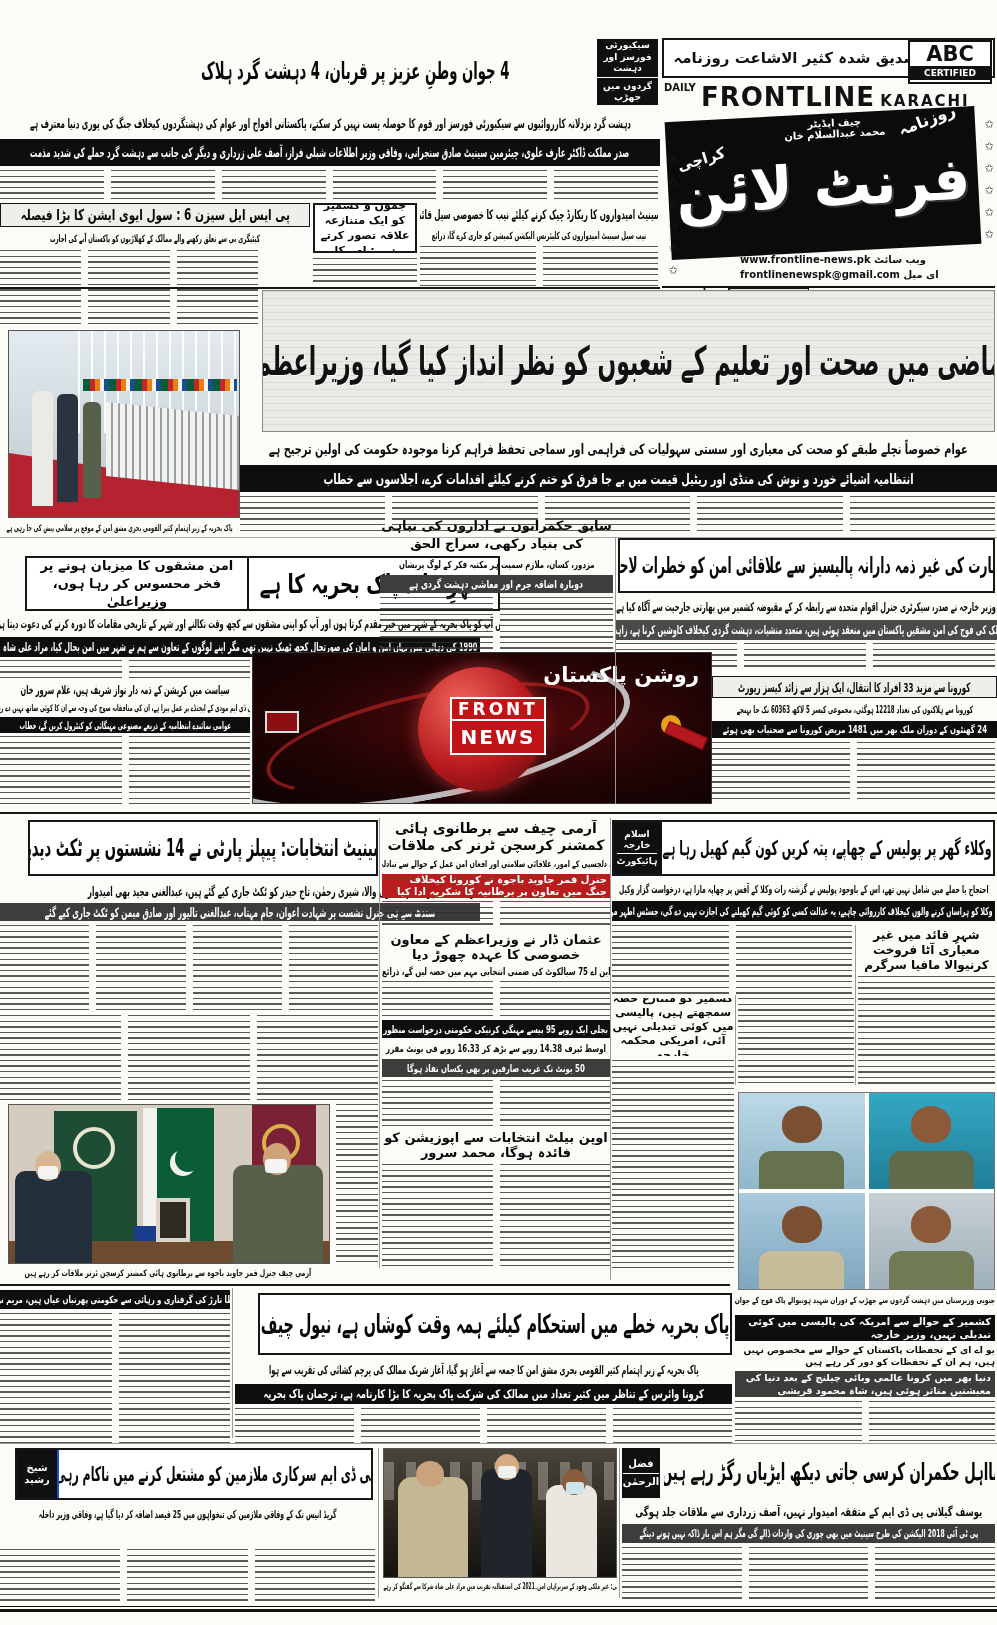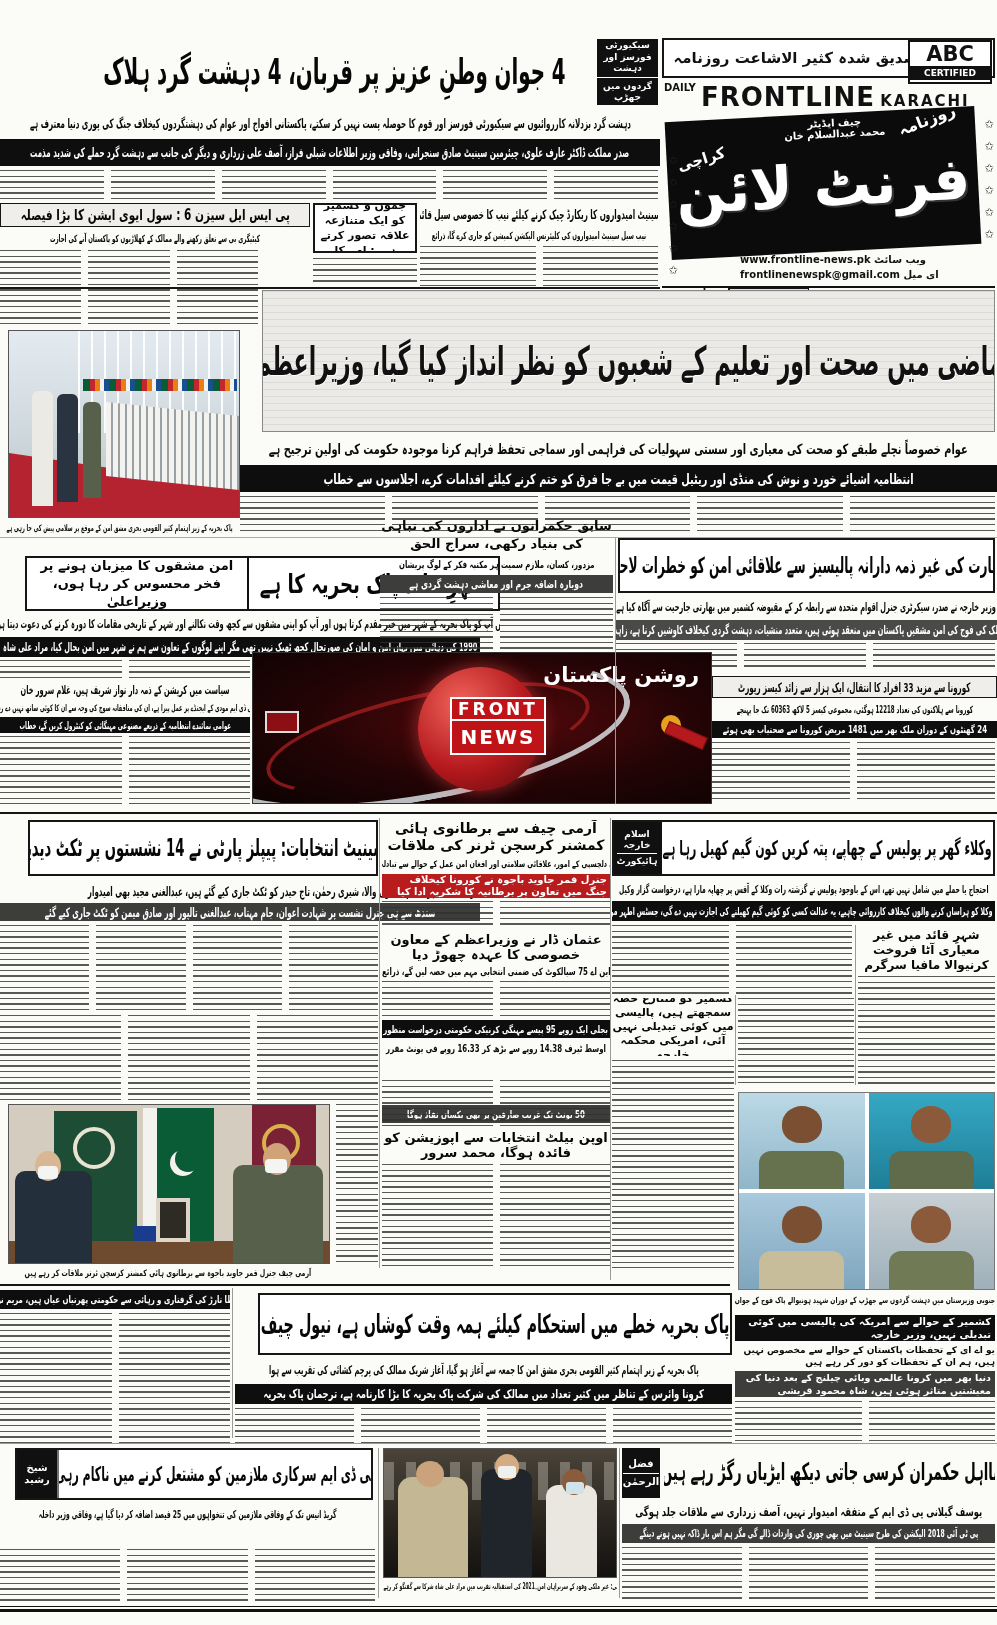--- a/index.html
+++ b/index.html
@@ -23,21 +23,21 @@
   .kick{background:#101010;color:#fff;font-weight:bold;text-align:center;display:flex;flex-direction:column;align-items:center;justify-content:center;line-height:1.25;}
   .photo{overflow:hidden;border:1px solid #555;}
   .cap{font-weight:bold;display:flex;align-items:center;justify-content:center;overflow:hidden;}
   .graybox{background:#e4e2de;border:1.5px solid #161616;}
 </style>
 </head>
 <body>
 
 <div id="page">
 
-  <div class="abs cal clip" style="left:75px;top:36px;width:518px;height:70px;font-size:36px;">
+  <div class="abs cal clip" style="left:75px;top:36px;width:518px;height:70px;font-size:24px;justify-content:flex-end;">
     <span class="cond2">4 جوان وطنِ عزیز پر قربان، 4 دہشت گرد ہلاک</span>
   </div>
   <div class="abs kick" style="left:597px;top:39px;width:61px;height:66px;font-size:9px;">
     <span>سیکیورٹی فورسز اور دہشت</span>
     <span style="border-top:1px solid #fff;margin-top:3px;padding-top:3px;">گردوں میں جھڑپ</span>
   </div>
   <div class="abs deck clip" style="left:0;top:110px;width:660px;height:26px;font-size:13px;">
     <span class="cond2">دہشت گرد بزدلانہ کارروائیوں سے سیکیورٹی فورسز اور قوم کا حوصلہ پست نہیں کر سکتے، پاکستانی افواج اور عوام کی دہشتگردوں کیخلاف جنگ کی پوری دنیا معترف ہے</span>
   </div>
   <div class="abs strip" style="left:0;top:139px;width:660px;height:27px;font-size:13px;">
@@ -290,21 +290,21 @@
       <i></i>
       <i></i>
     </div>
 
   <div class="abs strip" style="left:382px;top:1020px;width:228px;height:18px;font-size:10px;">
     <span class="cond">بجلی ایک روپے 95 پیسے مہنگی کرنیکی حکومتی درخواست منظور</span>
   </div>
   <div class="abs deck clip" style="left:382px;top:1041px;width:228px;height:15px;font-size:10px;">
     <span class="cond">اوسط ٹیرف 14.38 روپے سے بڑھ کر 16.33 روپے فی یونٹ مقرر</span>
   </div>
-  <div class="abs strip" style="left:382px;top:1105px;width:228px;height:18px;font-size:10px;background:#3d3d3b;justify-content:center;">
+  <div class="abs strip" style="left:382px;top:1059px;width:228px;height:18px;font-size:10px;background:#3d3d3b;justify-content:center;">
     <span class="cond">50 یونٹ تک غریب صارفین پر بھی یکساں نفاذ ہوگا</span>
   </div>
   <div class="abs cols" style="left:382px;top:1080px;width:228px;height:46px;">
       <i></i>
       <i></i>
     </div>
 
   <div class="abs cal clip" style="left:382px;top:1130px;width:228px;height:30px;font-size:13px;white-space:normal;line-height:15px;">
     <span>اوپن بیلٹ انتخابات سے اپوزیشن کو فائدہ ہوگا، محمد سرور</span>
   </div>
@@ -436,21 +436,21 @@
       <i></i>
       <i></i>
     </div>
 
   <div class="abs hr" style="left:0;top:1443px;width:997px;height:1px;background:#999;"></div>
 
   <div class="abs box" style="left:15px;top:1448px;width:358px;height:52px;display:flex;align-items:stretch;">
     <div class="cal" style="flex:1;font-size:20px;">
       <span class="cond2">پی ڈی ایم سرکاری ملازمین کو مشتعل کرنے میں ناکام رہی</span>
     </div>
-    <div class="kick" style="width:40px;font-size:10px;border-right:2px solid #737373;">
+    <div class="kick" style="width:40px;font-size:10px;border-right:2px solid #1d4ed8;">
       <span>شیخ</span>
       <span>رشید</span>
     </div>
   </div>
   <div class="abs deck clip" style="left:0;top:1505px;width:375px;height:18px;font-size:11px;justify-content:center;">
     <span class="cond2">گریڈ انیس تک کے وفاقی ملازمین کی تنخواہوں میں 25 فیصد اضافہ کر دیا گیا ہے، وفاقی وزیر داخلہ</span>
   </div>
   <div class="abs cols" style="left:0;top:1549px;width:375px;height:52px;">
       <i></i>
       <i></i>

